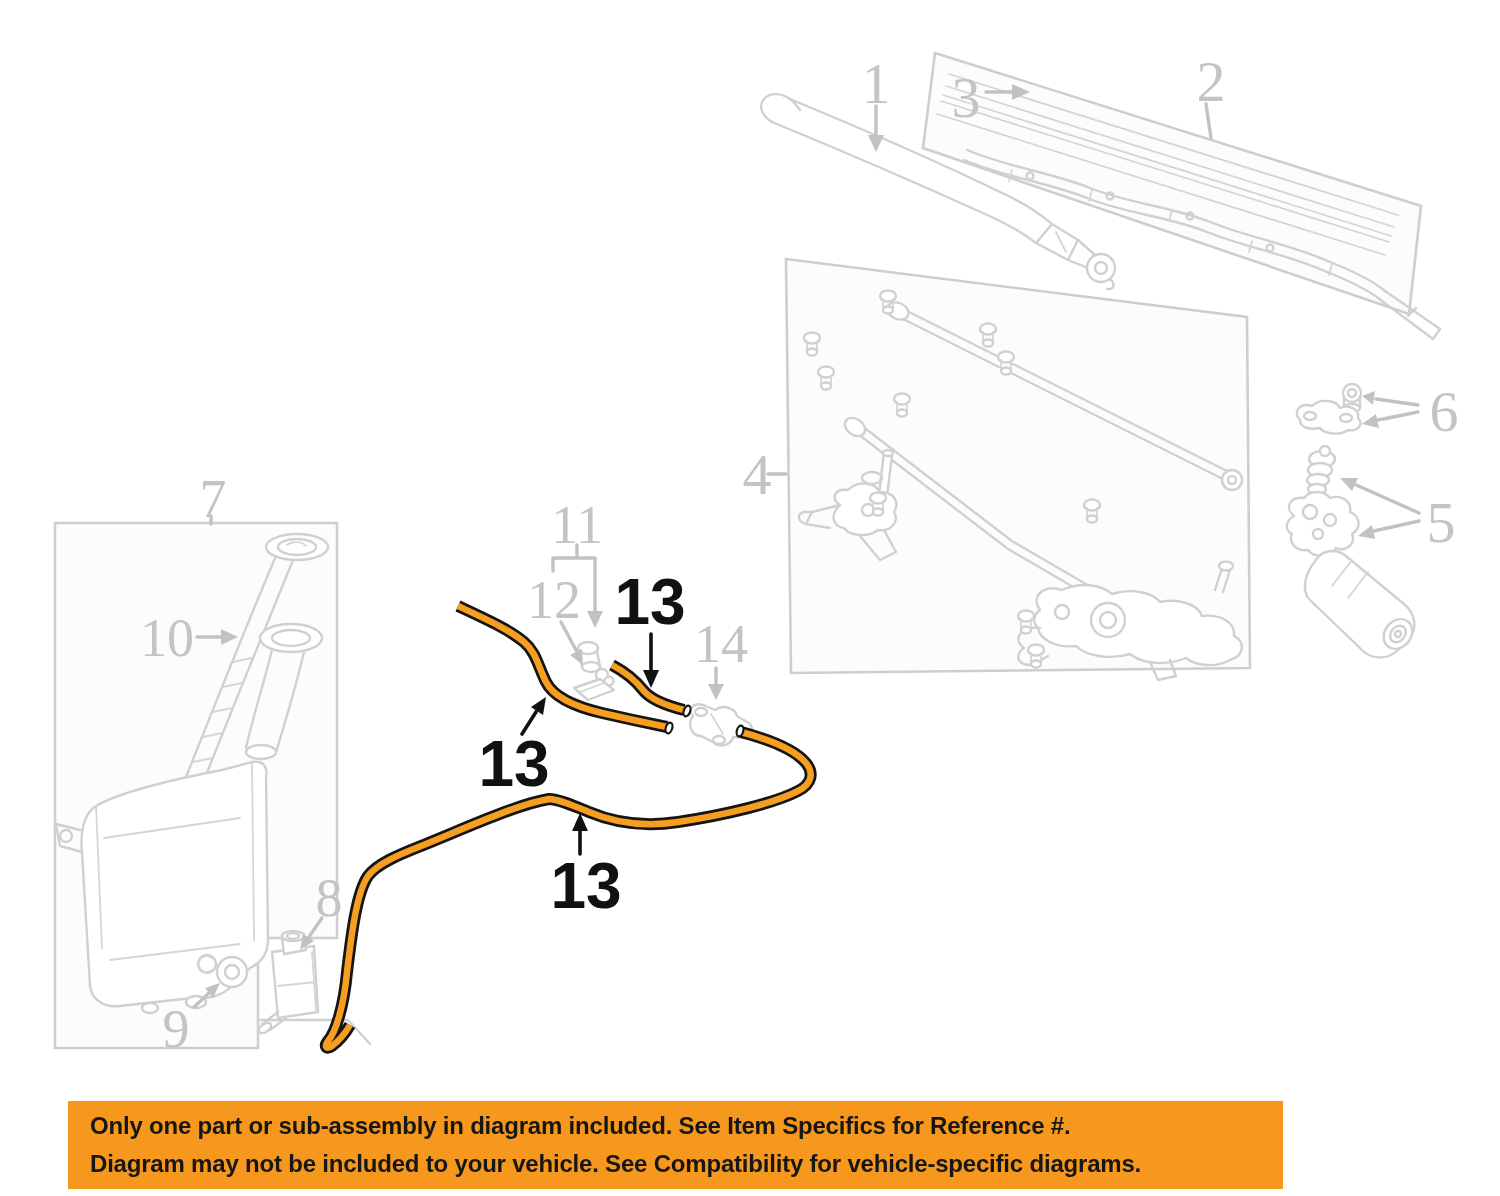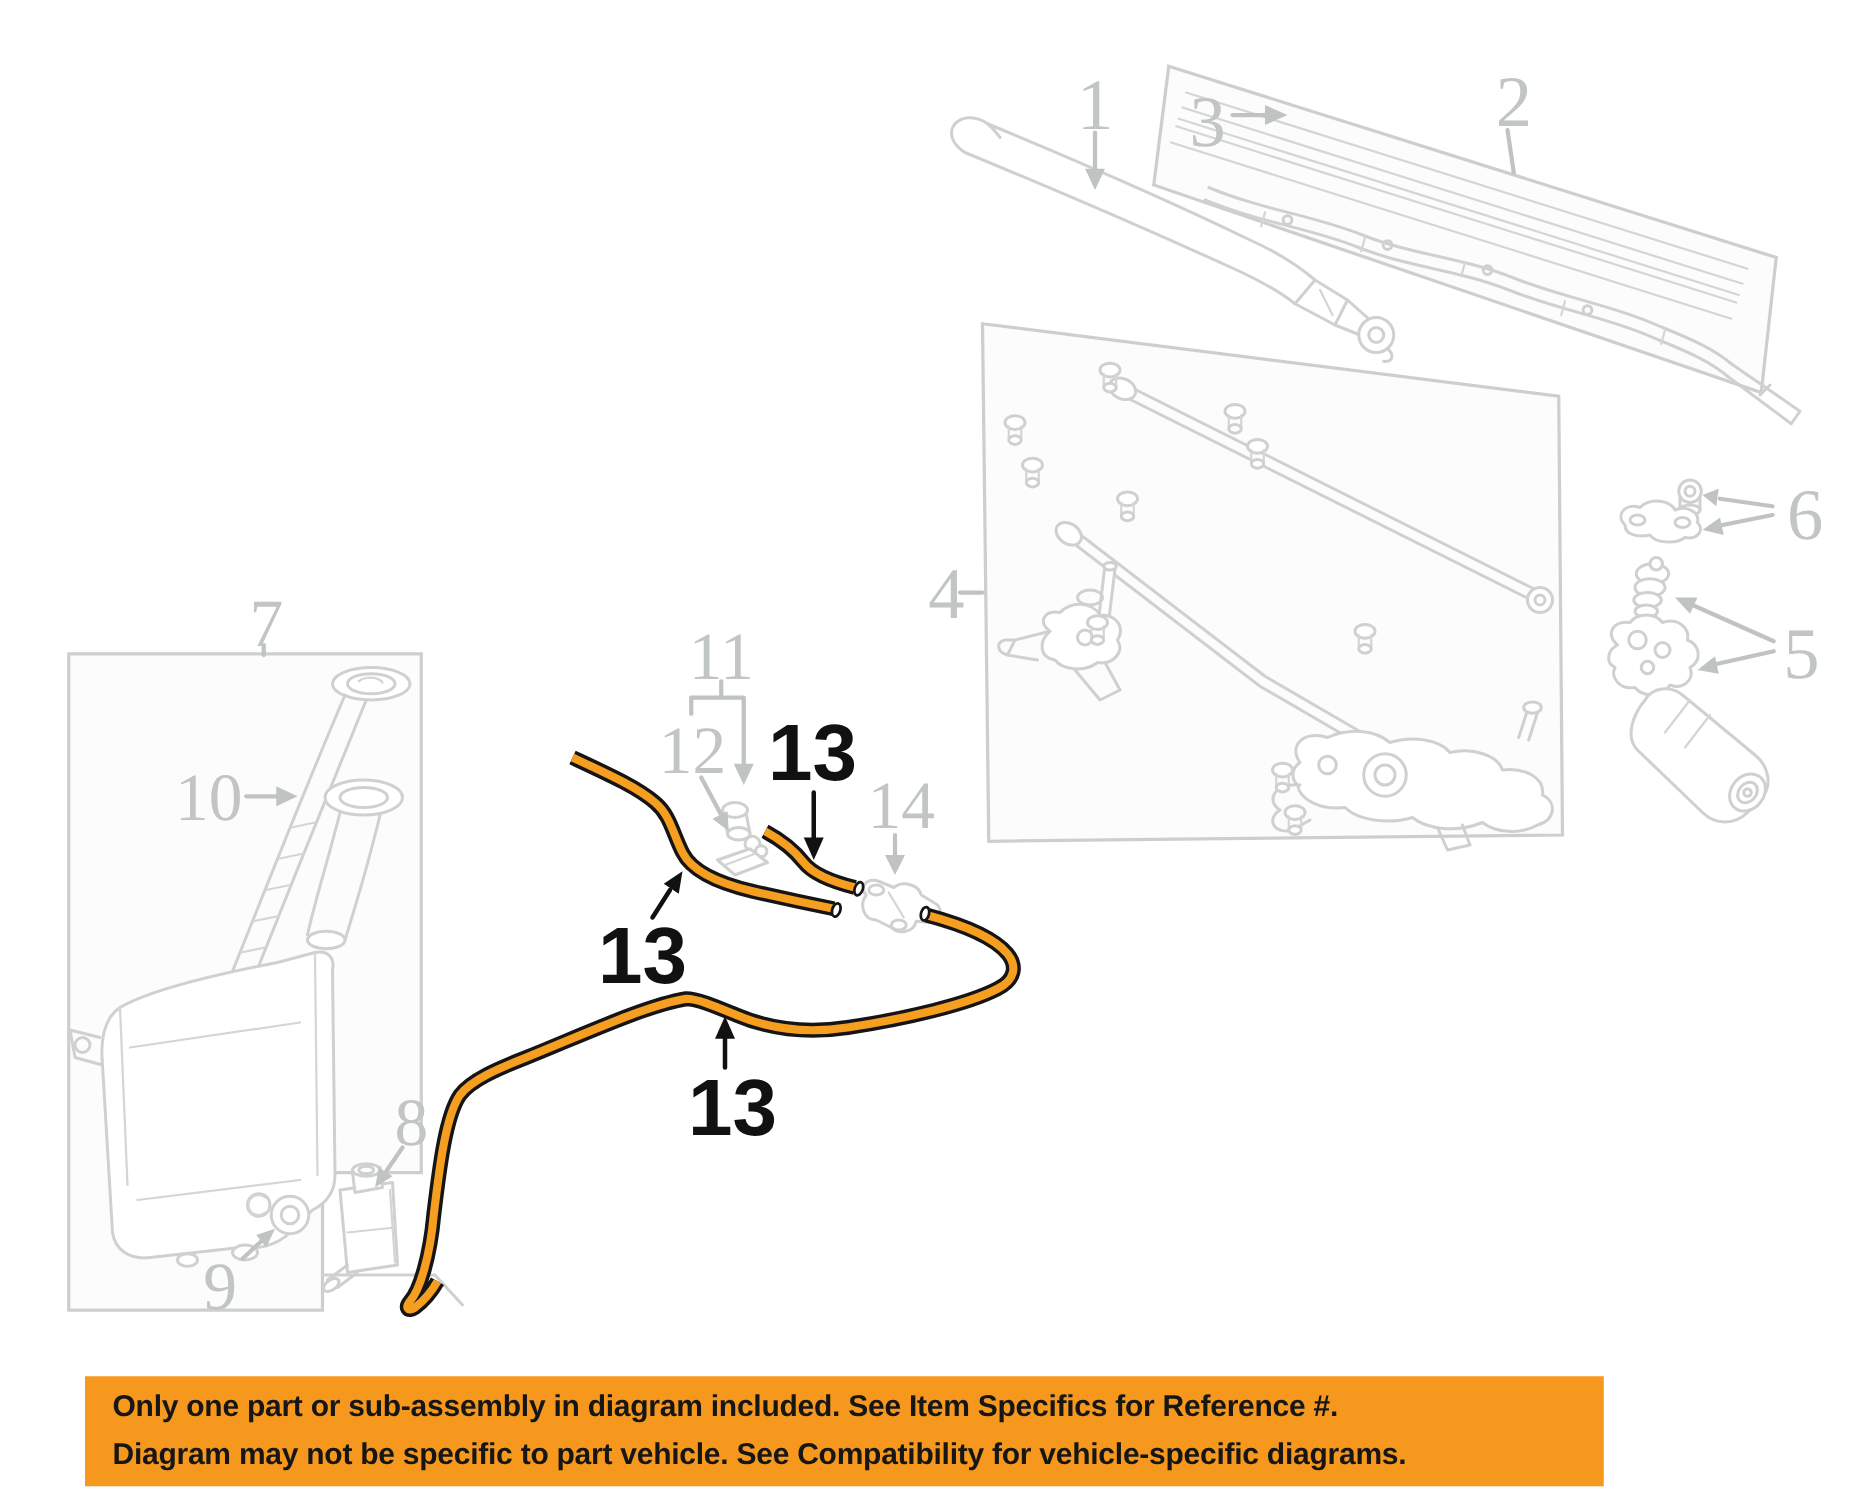--- a/index.html
+++ b/index.html
@@ -310,15 +310,15 @@
   </g>
   <g>
     <text class="bdigit" x="586" y="908">13</text>
     <path class="barrow" d="M 580,854 L 580,829"></path>
     <polygon class="bhead" points="580,813 572,831 588,831"></polygon>
   </g>
 </svg>
 
 <div class="banner">
   <div>Only one part or sub-assembly in diagram included. See Item Specifics for Reference #.</div>
-  <div>Diagram may not be specific to part vehicle. See Compatibility for vehicle-specific diagrams.</div>
+  <div>Diagram may not be included to your vehicle. See Compatibility for vehicle-specific diagrams.</div>
 </div>
 </div>
 
 </body></html>

